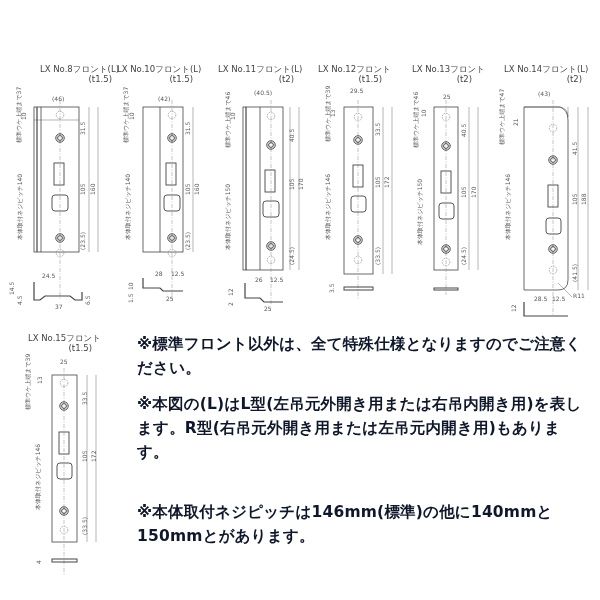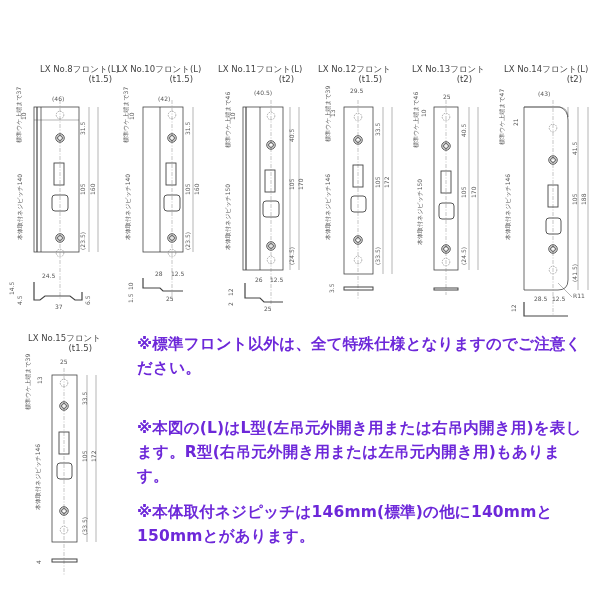--- a/index.html
+++ b/index.html
@@ -1,19 +1,19 @@
 <!DOCTYPE html>
 <html><head>
 <meta charset="utf-8">
 <style>
   html, body { margin:0; padding:0; background:#ffffff; }
   body { width:600px; height:600px; position:relative; overflow:hidden; font-family:"DejaVu Sans", sans-serif; color:#333; }
   .title { position:absolute; font-size:8.5px; color:#444; white-space:nowrap; text-align:right; line-height:10px; }
   .dim { font-size:6px; fill:#555; font-family:"DejaVu Sans", sans-serif; }
-  .note { position:absolute; left:137px; width:450px; color:#6d28d9; font-weight:bold; font-size:15.5px; line-height:24px; font-family:"DejaVu Sans", sans-serif; letter-spacing:0.2px; }
+  .note { position:absolute; left:137px; width:450px; color:#0f172a; font-weight:bold; font-size:15.5px; line-height:24px; font-family:"DejaVu Sans", sans-serif; letter-spacing:0.2px; }
   svg { position:absolute; left:0; top:0; }
 </style>
 </head>
 <body>
 
 <div class="title" style="left:40px;top:64px;width:72px;">
   <div>LX No.8フロント(L)</div>
     <div>(t1.5)</div>
 </div>
 <div class="title" style="left:117px;top:64px;width:76px;">
@@ -230,14 +230,14 @@
   <text class="dim" x="87" y="462" transform="rotate(-90 87 462)">105</text>
   <text class="dim" x="96" y="462" transform="rotate(-90 96 462)">172</text>
   <text class="dim" x="87" y="535" transform="rotate(-90 87 535)">(33.5)</text>
   <text class="dim" x="42" y="384" transform="rotate(-90 42 384)">13</text>
   <text class="dim" x="30" y="410" transform="rotate(-90 30 410)">標準ウケ上端まで39</text>
   <text class="dim" x="40" y="510" transform="rotate(-90 40 510)">本体取付ネジピッチ146</text>
   <text class="dim" x="41" y="564" transform="rotate(-90 41 564)">4</text>
 </svg>
 
 <div class="note" style="top:332px;">※標準フロント以外は、全て特殊仕様となりますのでご注意ください。</div>
-<div class="note" style="top:416px;">※本図の(L)はL型(左吊元外開き用または右吊内開き用)を表します。R型(右吊元外開き用または左吊元内開き用)もあります。</div>
+<div class="note" style="top:392px;">※本図の(L)はL型(左吊元外開き用または右吊内開き用)を表します。R型(右吊元外開き用または左吊元内開き用)もあります。</div>
 <div class="note" style="top:500px;">※本体取付ネジピッチは146mm(標準)の他に140mmと150mmとがあります。</div>
 
 </body></html>

